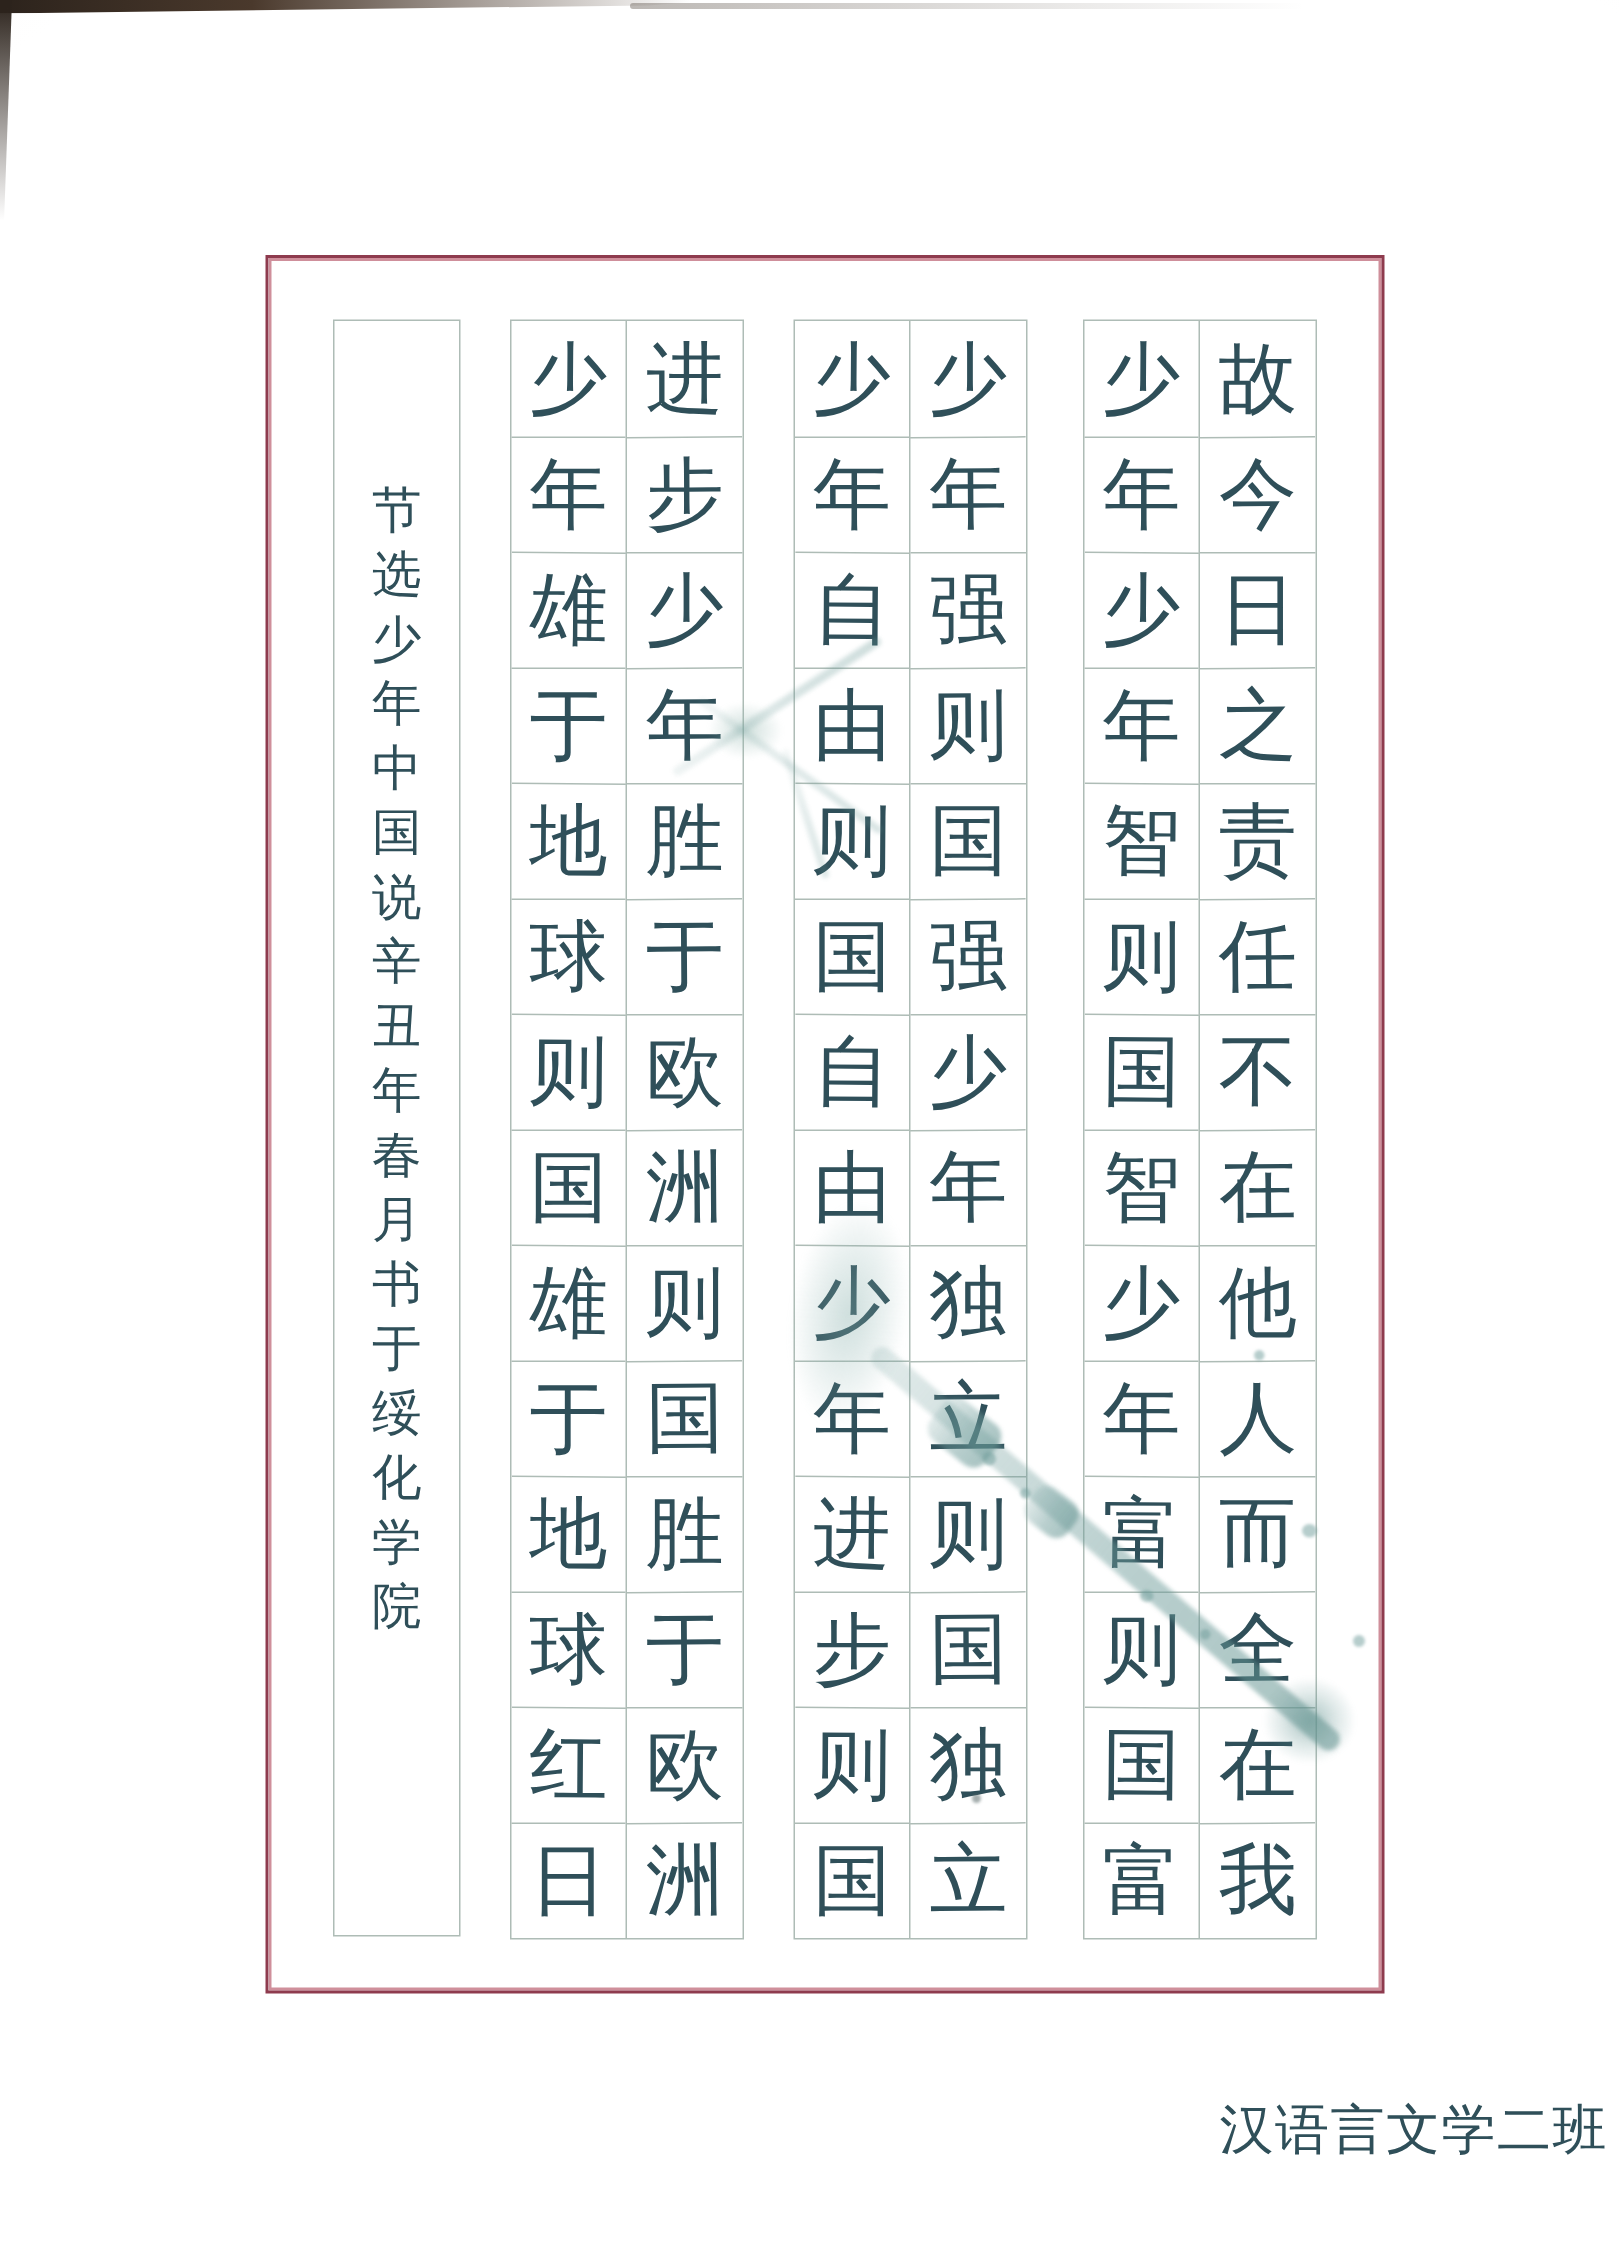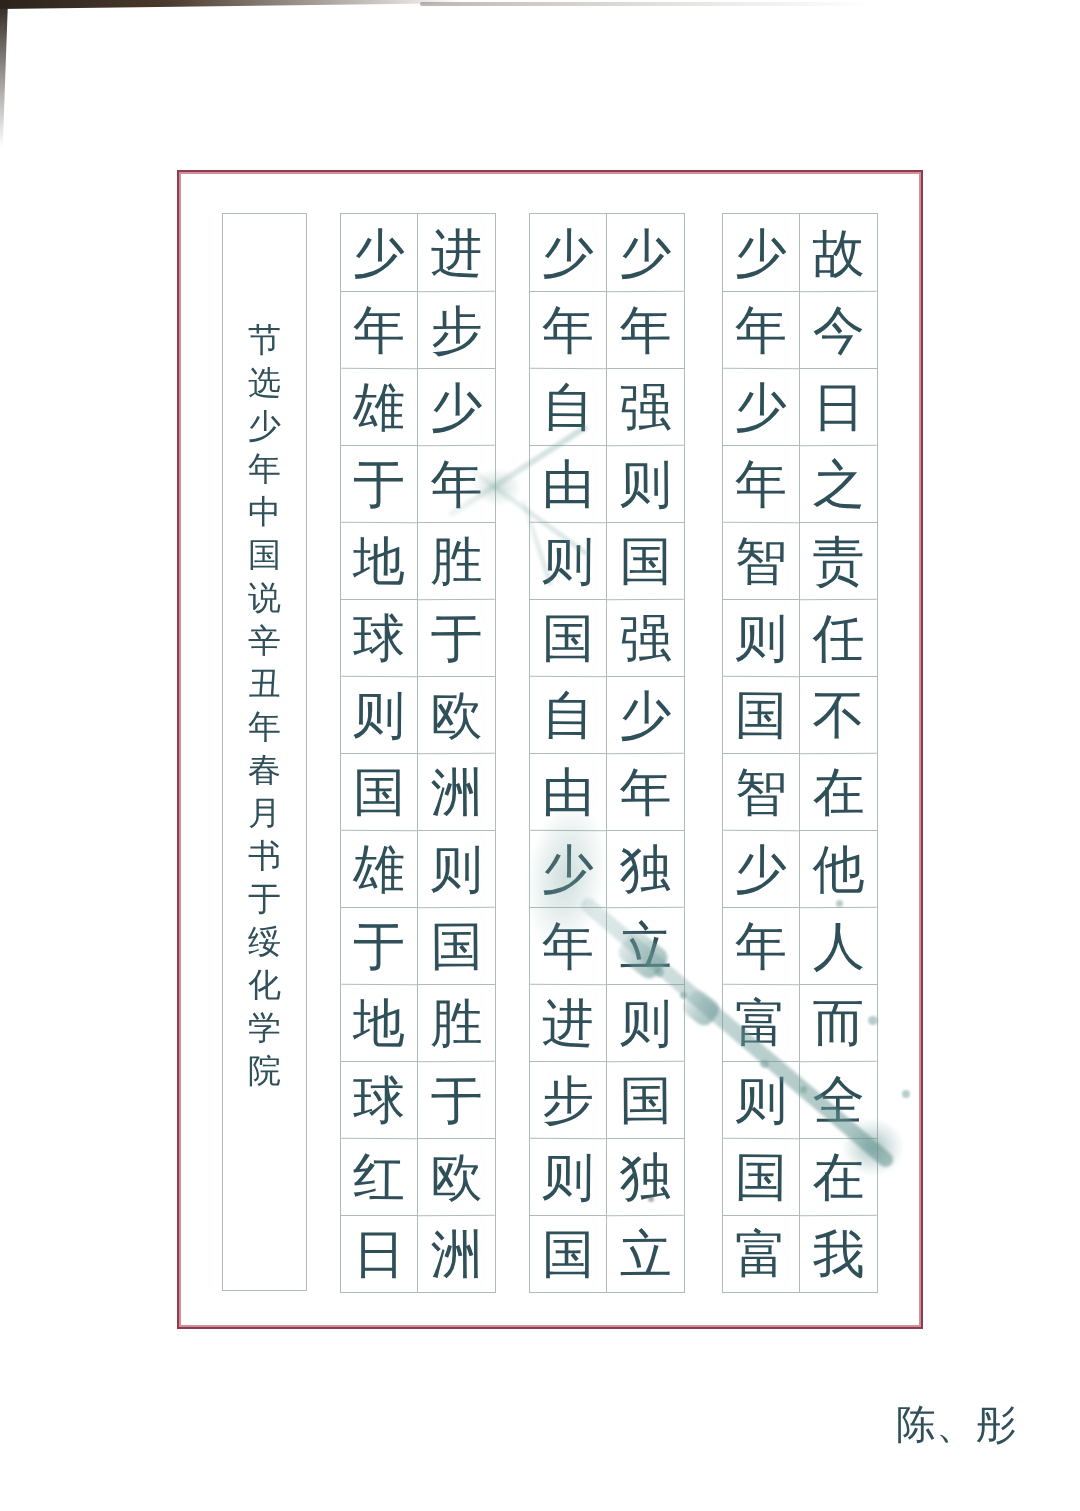--- a/index.html
+++ b/index.html
@@ -243,16 +243,16 @@
   <div class="speck sp1"></div>
   <div class="speck sp2"></div>
   <div class="speck sp3"></div>
   <div class="speck sp4"></div>
   <div class="speck sp5"></div>
   <div class="speck sp6"></div>
   <div class="speck sp7"></div>
   <div class="speck sp8"></div>
 
   <div class="signature">
-    <div class="sig-line2">陈、彤</div>
+    <div class="sig-line1">汉语言文学二班</div>
   </div>
 
 </div>
 
 </body></html>

